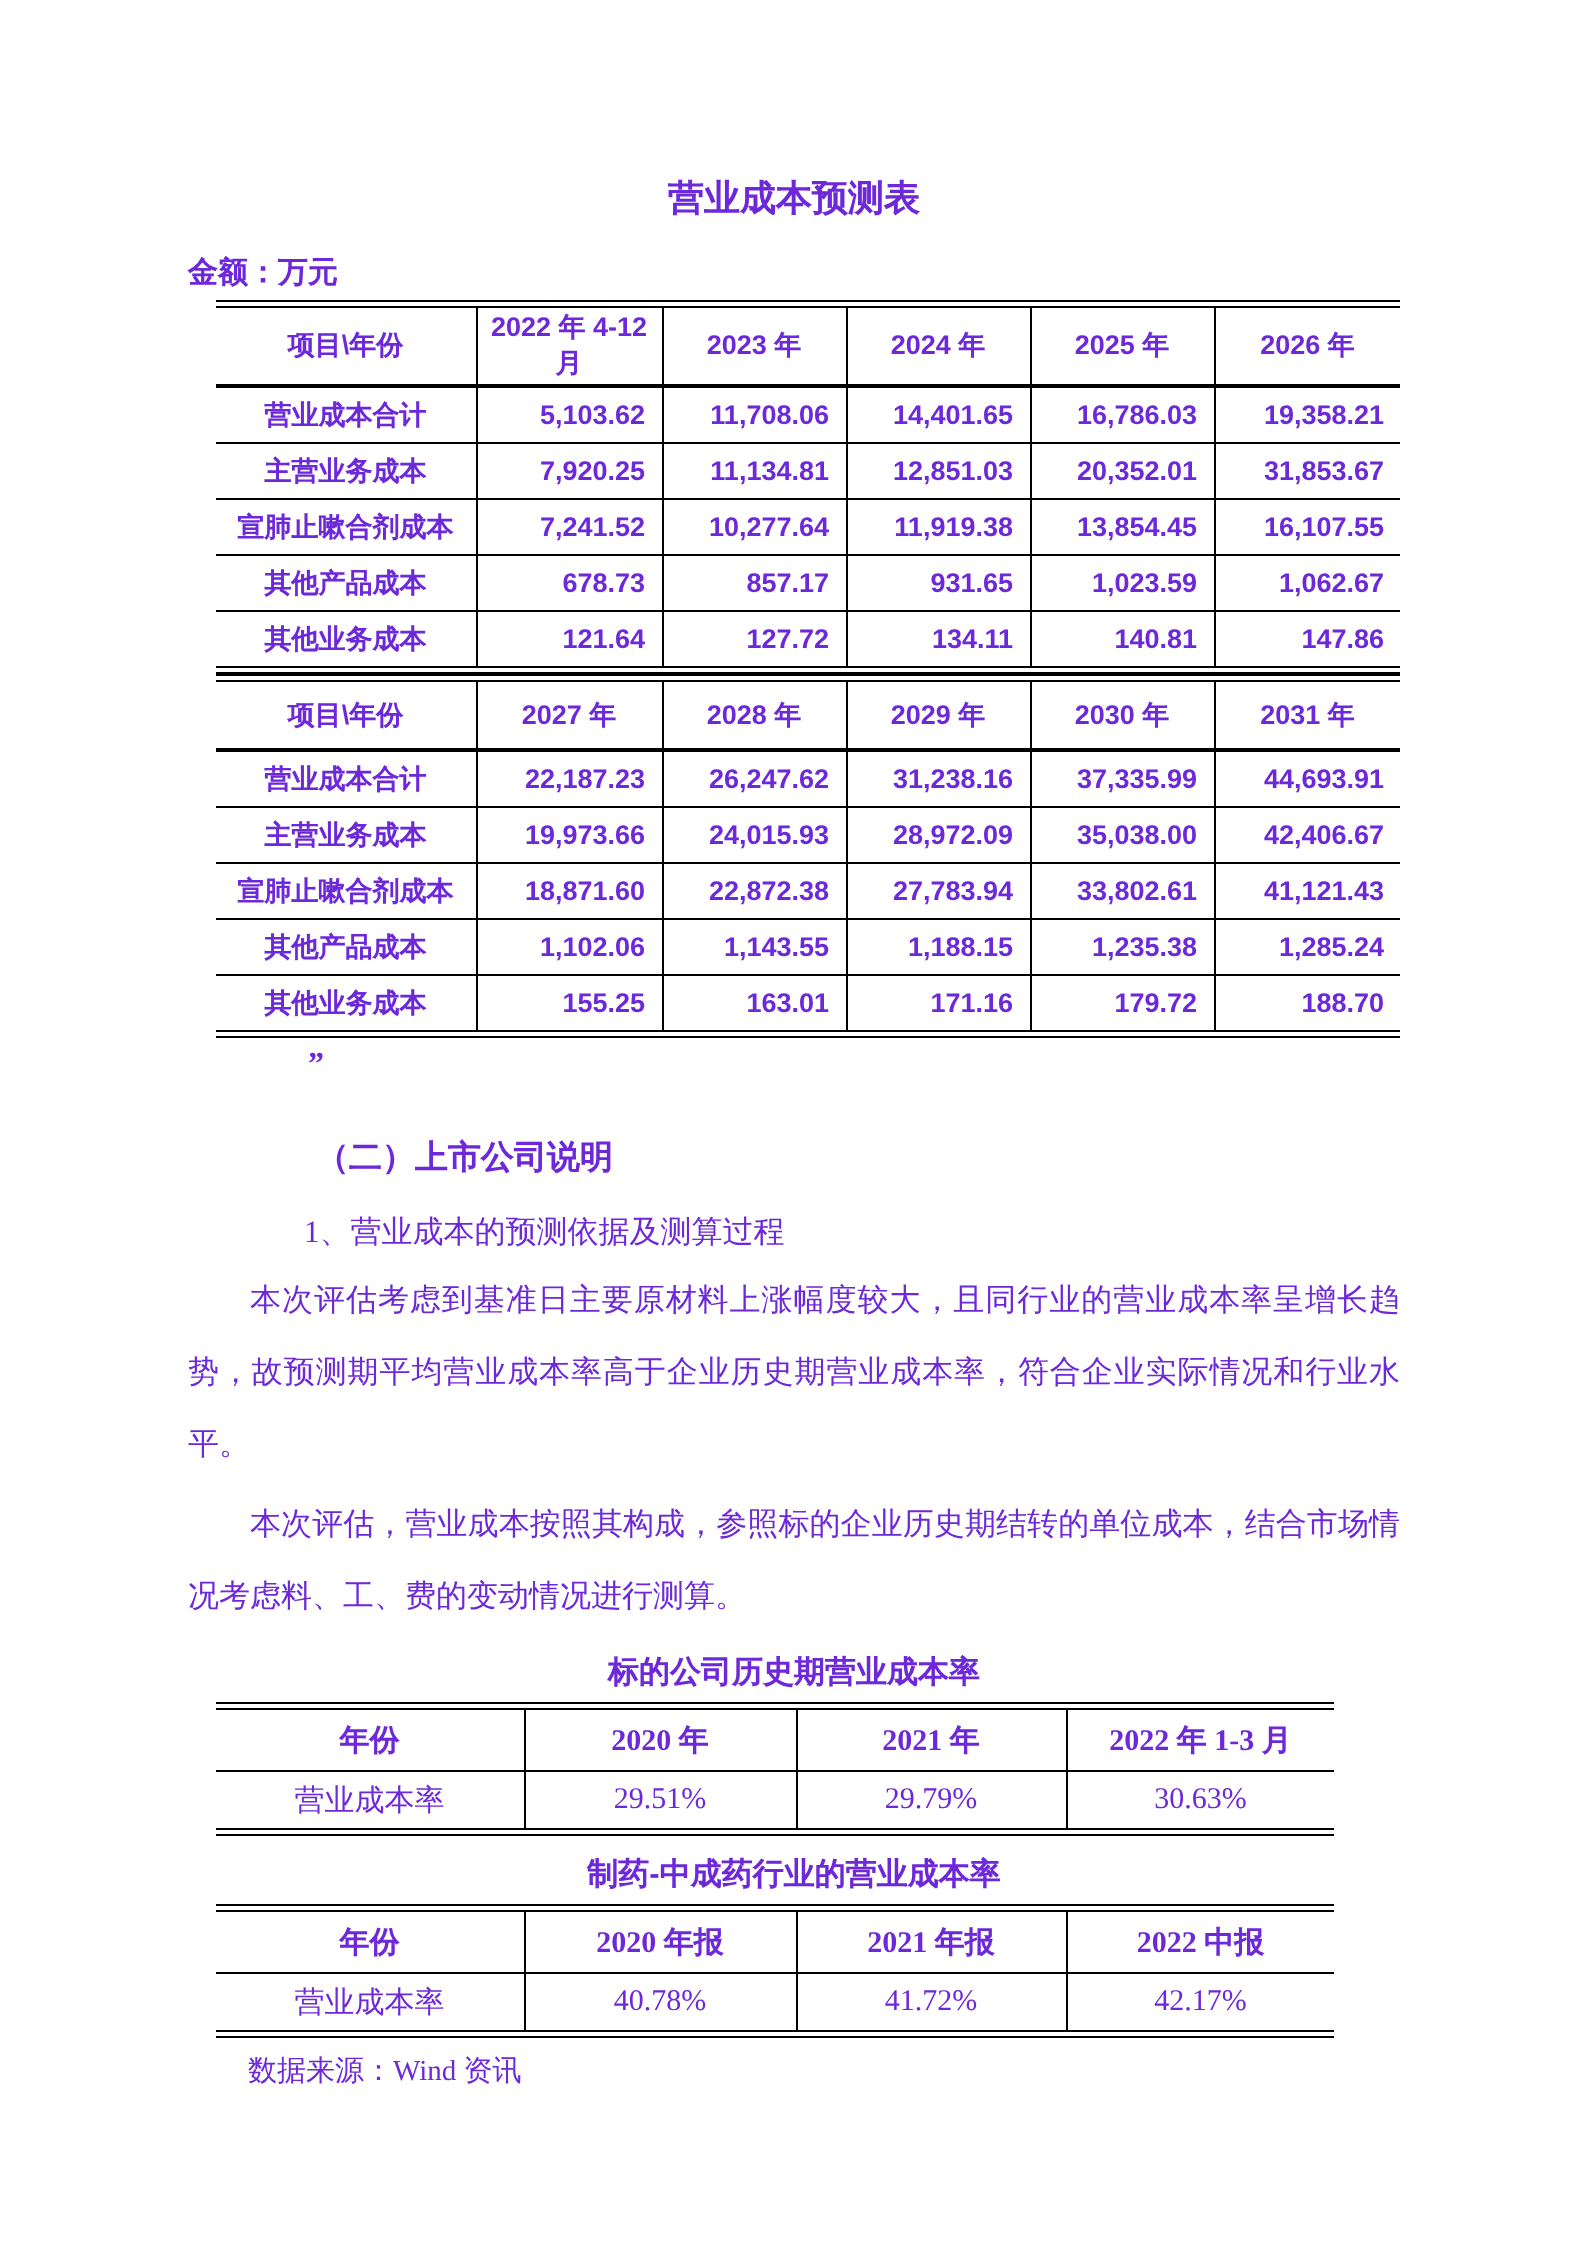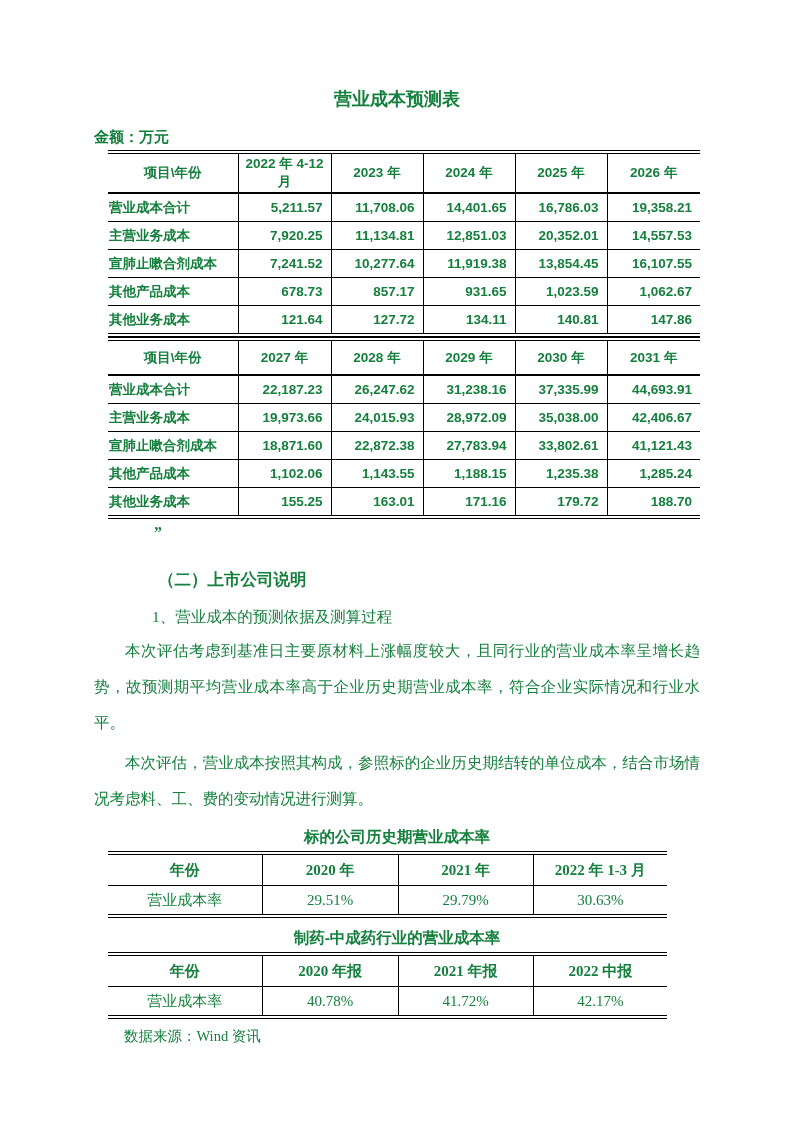--- a/index.html
+++ b/index.html
@@ -2,21 +2,21 @@
 <html><head>
 <meta charset="utf-8">
 <style>
   html, body { margin: 0; padding: 0; background: #ffffff; }
   .page {
     position: relative;
     width: 793px;
     height: 1122px;
     margin: 0 auto;
     background: #ffffff;
-    color: #15803d;
+    color: #6d28d9;
     font-family: "Liberation Serif", serif;
     box-sizing: border-box;
     padding: 86px 93px 36px 94px;
     overflow: hidden;
   }
   .doc-title {
     text-align: center;
     font-family: "Liberation Sans", sans-serif;
     font-weight: bold;
     font-size: 18px;
@@ -40,21 +40,21 @@
     border-top: 4px double #000;
     border-bottom: 4px double #000;
     font-family: "Liberation Sans", sans-serif;
     font-weight: bold;
     font-size: 13.5px;
   }
   table.t-big th { height: 31px; text-align: center; font-weight: bold; border-bottom: 2px solid #000; }
   table.t-big td { height: 25px; }
   table.t-big th + th, table.t-big td + td { border-left: 1px solid #000; }
   table.t-big tbody tr + tr td { border-top: 1px solid #000; }
-  table.t-big td.lc { }
+  table.t-big td.lc { text-align: center; }
   table.t-big td.vc { text-align: right; padding-right: 8px; }
   .continued {
     font-family: "Liberation Sans", sans-serif;
     font-weight: bold;
     font-size: 15px;
     line-height: 22px;
     margin: 12px 0 8px 30px;
   }
   .closing-quote {
     font-family: "Liberation Serif", serif;
@@ -134,33 +134,33 @@
           <th>2022 年 4-12 月</th>
           <th>2023 年</th>
           <th>2024 年</th>
           <th>2025 年</th>
           <th>2026 年</th>
         </tr>
       </thead>
       <tbody>
         <tr>
           <td class="lc">营业成本合计</td>
-          <td class="vc">5,211.57</td>
+          <td class="vc">5,103.62</td>
           <td class="vc">11,708.06</td>
           <td class="vc">14,401.65</td>
           <td class="vc">16,786.03</td>
           <td class="vc">19,358.21</td>
         </tr>
         <tr>
           <td class="lc">主营业务成本</td>
           <td class="vc">7,920.25</td>
           <td class="vc">11,134.81</td>
           <td class="vc">12,851.03</td>
           <td class="vc">20,352.01</td>
-          <td class="vc">14,557.53</td>
+          <td class="vc">31,853.67</td>
         </tr>
         <tr>
           <td class="lc">宣肺止嗽合剂成本</td>
           <td class="vc">7,241.52</td>
           <td class="vc">10,277.64</td>
           <td class="vc">11,919.38</td>
           <td class="vc">13,854.45</td>
           <td class="vc">16,107.55</td>
         </tr>
         <tr>

